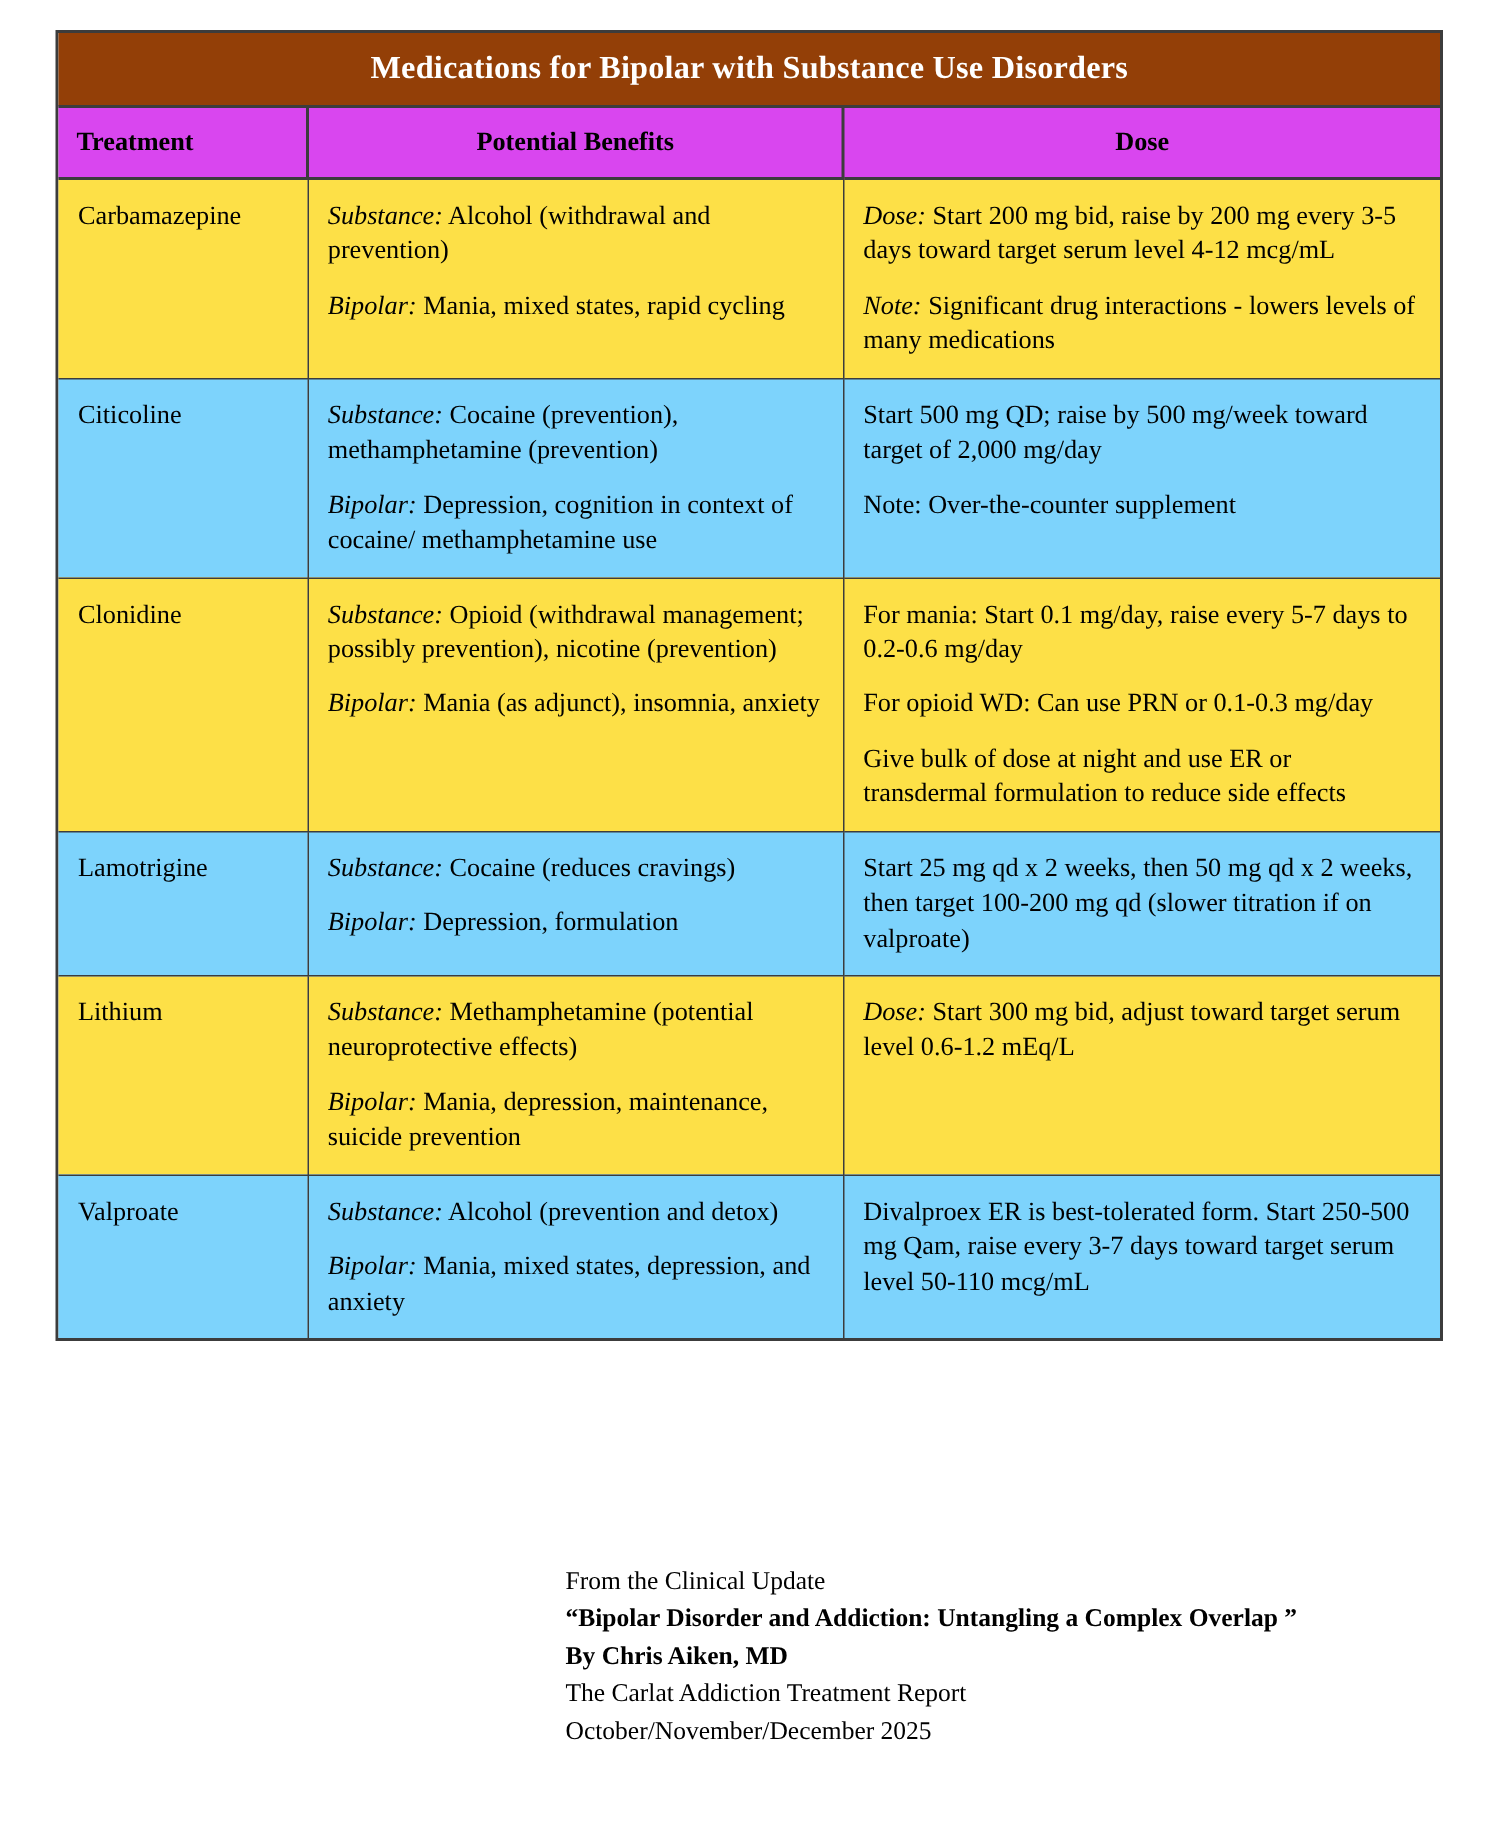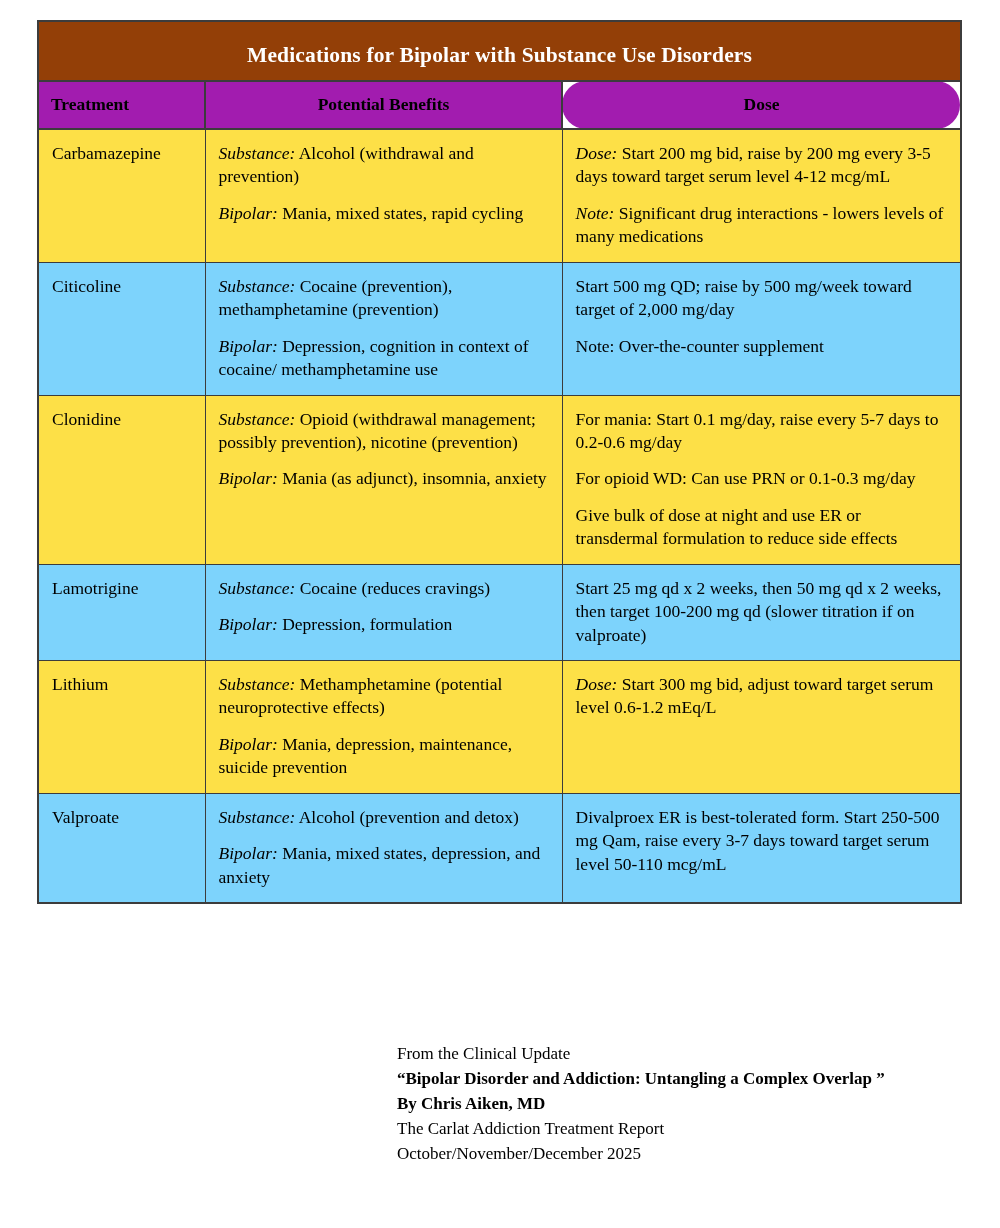--- a/index.html
+++ b/index.html
@@ -40,35 +40,35 @@
   }
 
   
   .title-bar td {
     background: #933f07;
     color: #ffffff;
     text-align: center;
     font-weight: bold;
     font-size: 21.5px;
     letter-spacing: 0.15px;
-    padding: 21px 8px 12px 8px;
+    padding: 11px 8px 12px 8px;
     border-bottom: 2px solid #3c3c3c;
   }
 
   
   .col-head td {
-    background: #a21caf;
+    background: #d946ef;
     font-weight: bold;
     font-size: 17.5px;
     padding: 12px 10px 13px 10px;
     border-bottom: 2px solid #3c3c3c;
     border-right: 2px solid #3c3c3c;
     vertical-align: middle;
   }
-  .col-head td:last-child { border-right: none; border-radius: 24px; }
+  .col-head td:last-child { border-right: none; }
   .col-head td.c1 { text-align: left; padding-left: 12px; }
   .col-head td.c2 { text-align: center; }
   .col-head td.c3 { text-align: center; }
 
   
   tbody.body-rows td {
     border-right: 1.5px solid #3c3c3c;
     border-bottom: 1.5px solid #3c3c3c;
     vertical-align: top;
     font-size: 17.5px;
@@ -91,21 +91,21 @@
 
   
   .citation {
     position: absolute;
     left: 377px;
     top: 1042px;
     width: 600px;
     font-size: 17px;
     line-height: 1.47;
   }
-  .citation div { white-space: nowrap; margin-left: 20px; }
+  .citation div { white-space: nowrap; }
   .cite-bold { font-weight: bold; }
   .cite-italic { }
 </style>
 </head>
 <body>
 
 <div class="page">
 
   <div class="table-wrap">
     <table class="med-table">

